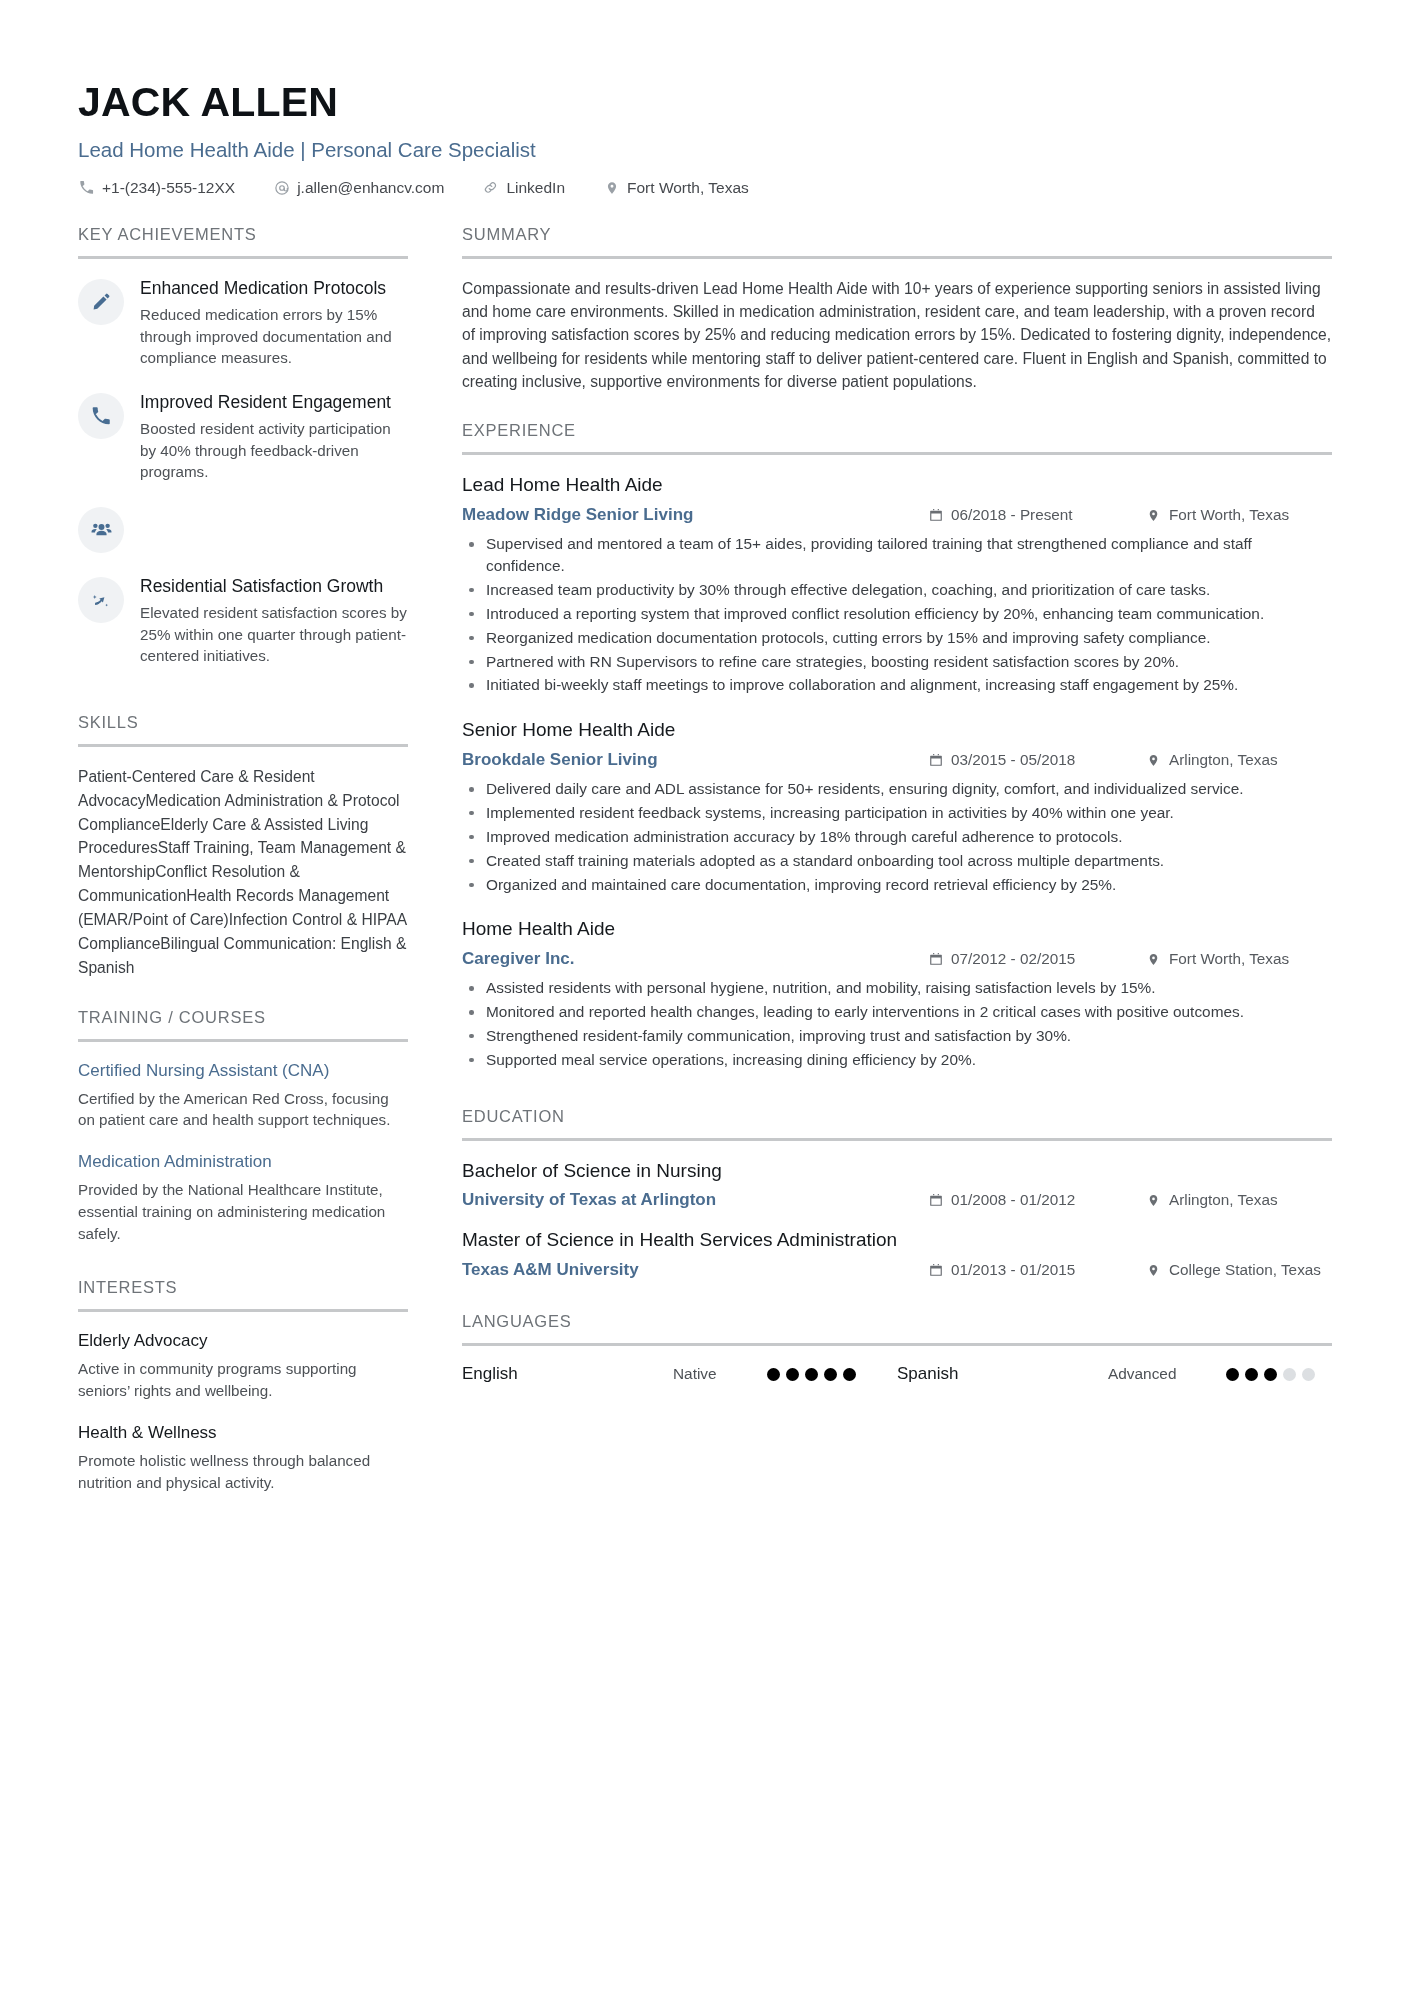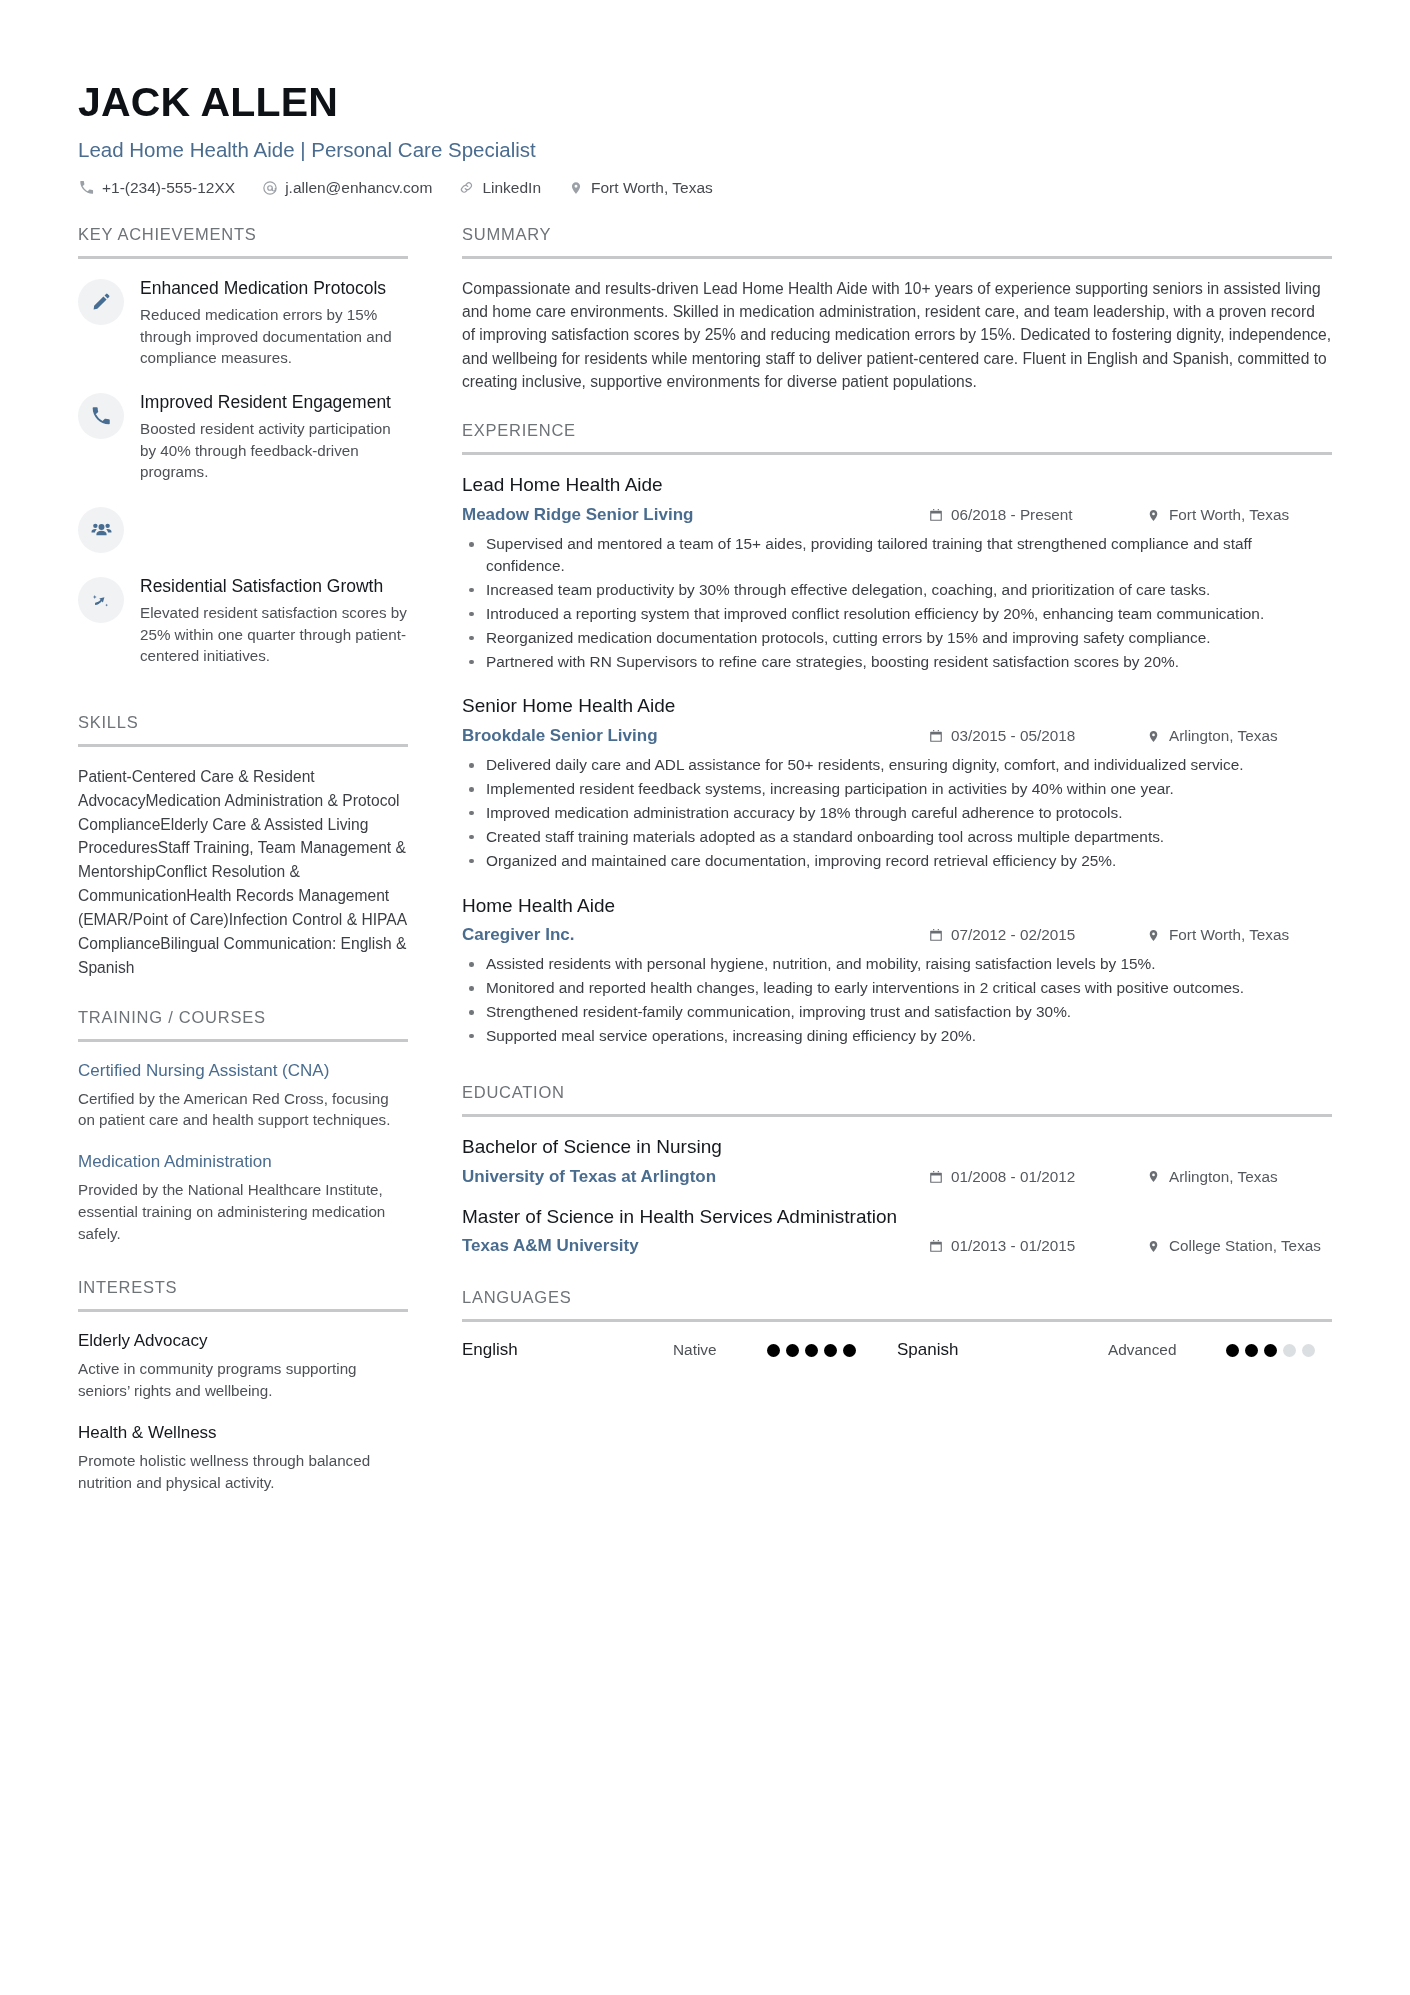--- a/index.html
+++ b/index.html
@@ -31,21 +31,21 @@
     font-size: 20.5px;
     color: #4a6c8f;
     font-weight: 400;
     line-height: 1.25;
   }
   .contact-row {
     margin-top: 16px;
     display: flex;
     align-items: center;
     flex-wrap: wrap;
-    gap: 0;
+    gap: 12px;
     font-size: 15.5px;
     color: #46494e;
   }
   .contact-item {
     display: inline-flex;
     align-items: center;
     margin-right: 26px;
     white-space: nowrap;
   }
   .contact-item .ci {
@@ -446,20 +446,21 @@
               </span>
               <span>Fort Worth, Texas</span>
             </span>
           </div>
           <ul class="bullets">
             <li>Supervised and mentored a team of 15+ aides, providing tailored training that strengthened compliance and staff confidence.</li>
             <li>Increased team productivity by 30% through effective delegation, coaching, and prioritization of care tasks.</li>
             <li>Introduced a reporting system that improved conflict resolution efficiency by 20%, enhancing team communication.</li>
             <li>Reorganized medication documentation protocols, cutting errors by 15% and improving safety compliance.</li>
             <li>Partnered with RN Supervisors to refine care strategies, boosting resident satisfaction scores by 20%.</li>
+            <li>Initiated bi-weekly staff meetings to improve collaboration and alignment, increasing staff engagement by 25%.</li>
           </ul>
         </div>
 
         <div class="job">
           <div class="job-title">Senior Home Health Aide</div>
           <div class="job-meta">
             <span class="job-company">Brookdale Senior Living</span>
             <span class="meta-chunk dates">
               <span class="mi">
                 <svg width="14" height="14" viewBox="0 0 24 24" fill="currentColor">

